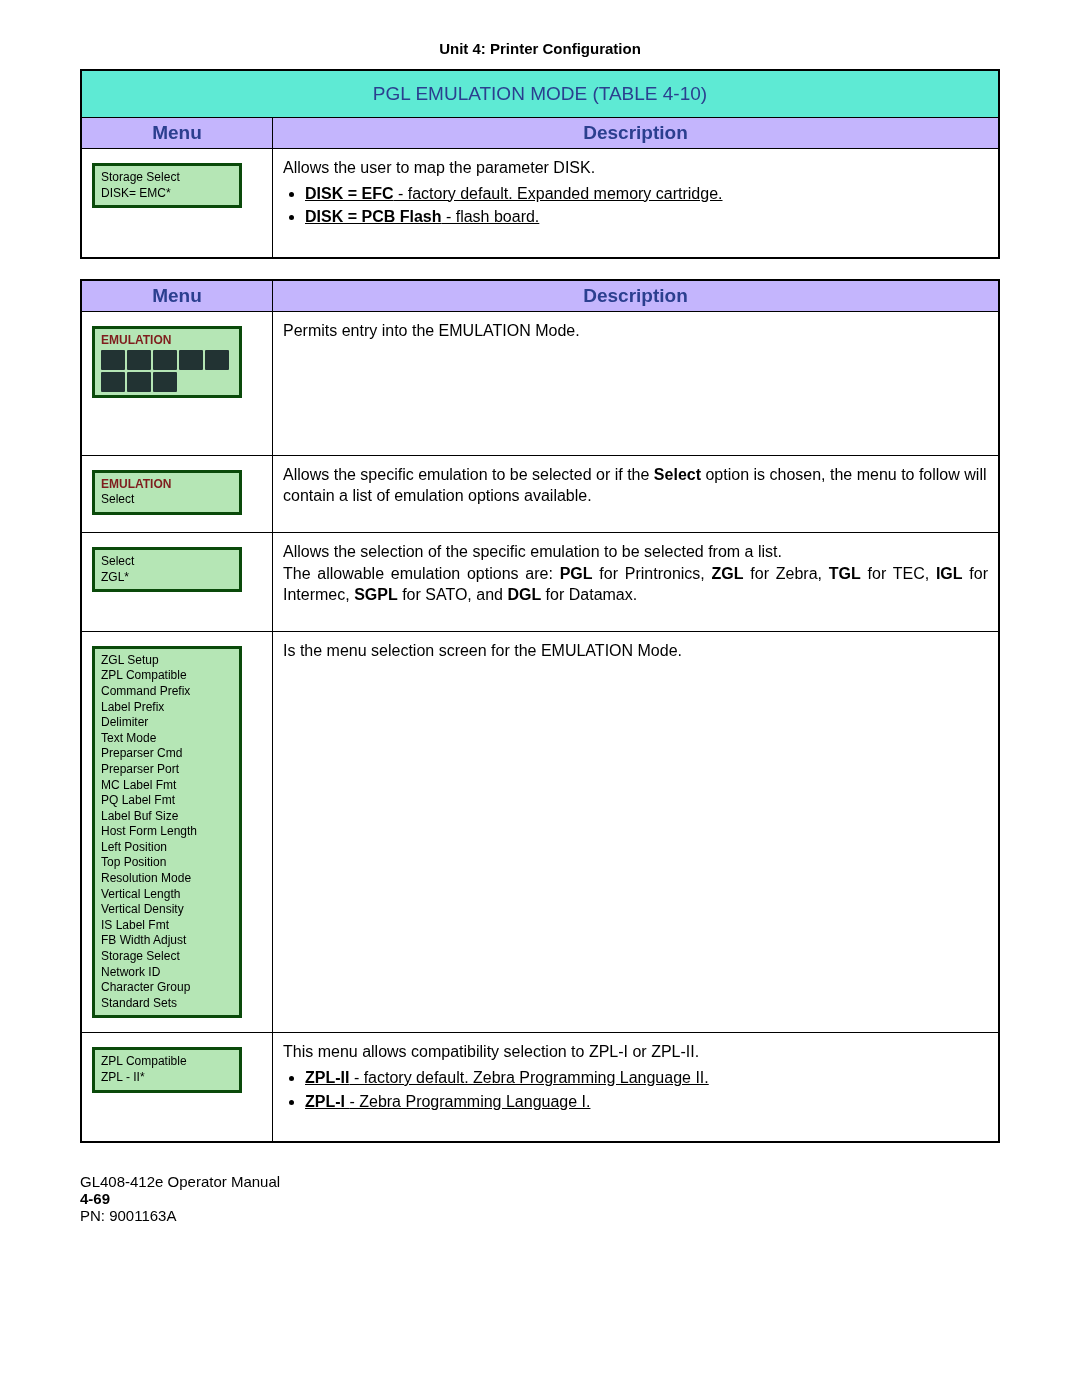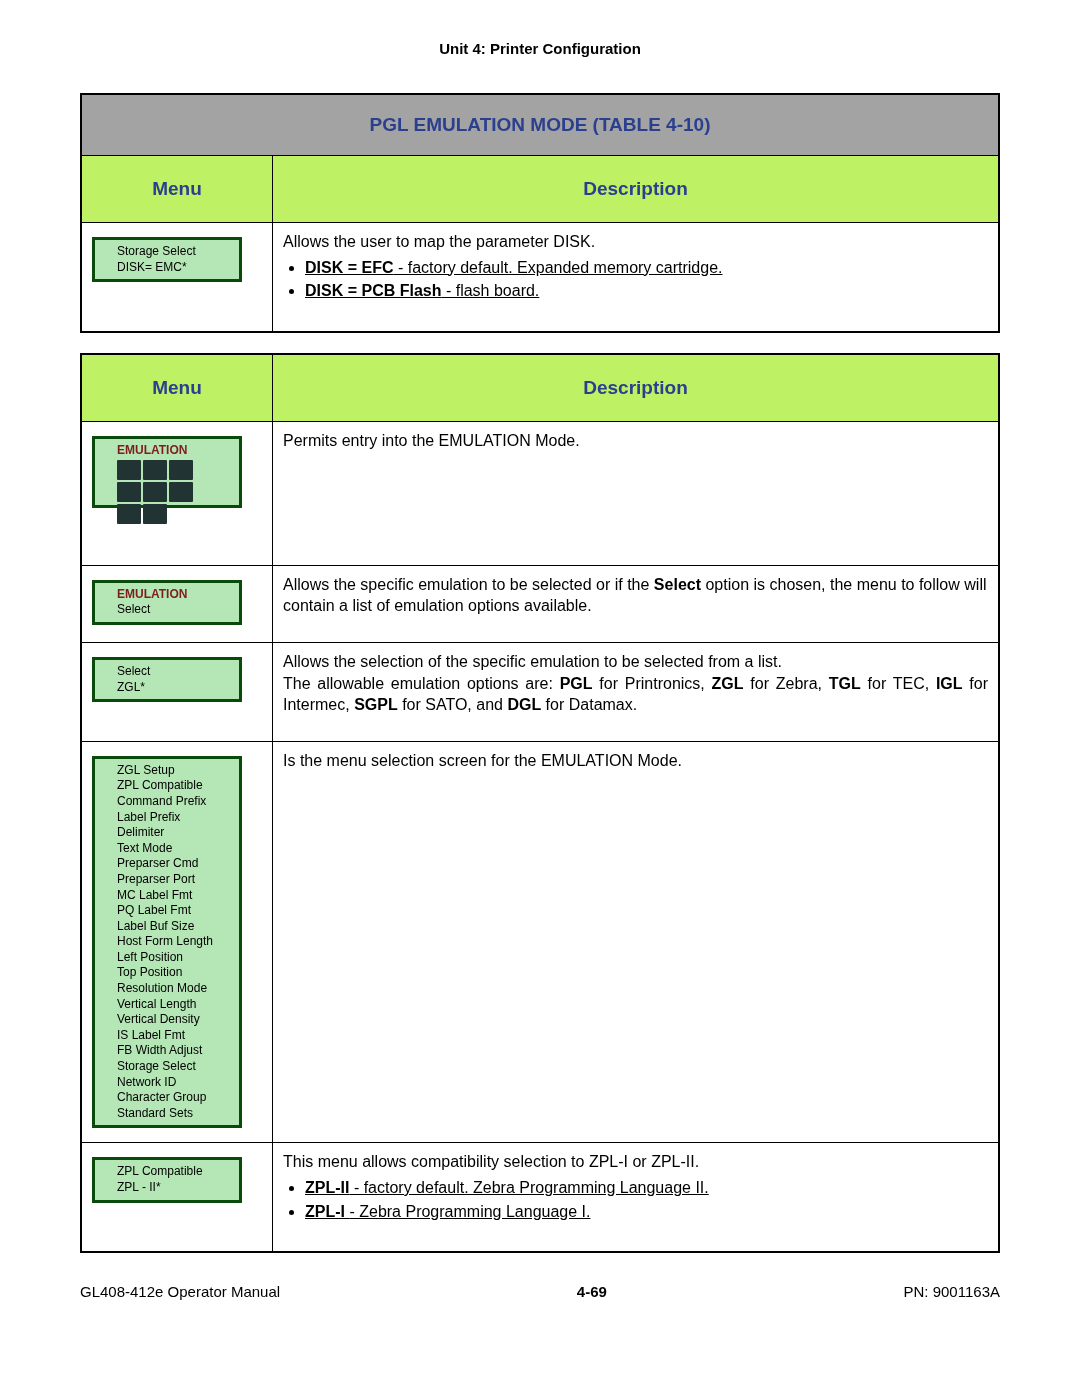--- a/index.html
+++ b/index.html
@@ -8,46 +8,46 @@
     color: #000;
     margin: 0;
     padding: 40px 80px 30px 80px;
     width: 1080px;
     box-sizing: border-box;
   }
   .unit-header {
     text-align: center;
     font-weight: bold;
     font-size: 15px;
-    margin-bottom: 36px;
+    margin-bottom: 12px;
   }
   table.emu {
     width: 100%;
     border-collapse: collapse;
     border: 2px solid #000;
     margin-bottom: 20px;
   }
   table.emu th, table.emu td {
     border: 1px solid #000;
   }
   .title-row th {
-    background: #a3a3a3;
+    background: #5eead4;
+    color: #2b3f8f;
+    font-weight: normal;
+    font-size: 19px;
+    text-align: center;
+    padding: 12px 0;
+  }
+  .header-row th {
+    background: #c4b5fd;
     color: #2b3f8f;
     font-weight: bold;
     font-size: 19px;
     text-align: center;
-    padding: 19px 0;
-  }
-  .header-row th {
-    background: #bef264;
-    color: #2b3f8f;
-    font-weight: bold;
-    font-size: 19px;
-    text-align: center;
-    padding: 22px 0;
+    padding: 4px 0;
   }
   .menu-col { width: 190px; }
   .desc-col { }
   td.menu-cell {
     vertical-align: top;
     padding: 14px 10px 14px 10px;
   }
   td.desc-cell {
     vertical-align: top;
     font-size: 16px;
@@ -57,21 +57,21 @@
   }
   .desc-cell ul {
     margin: 4px 0 4px 22px;
     padding: 0;
     text-decoration: underline;
   }
   .desc-cell li { margin: 2px 0; }
   .lcd {
     border: 3px solid #0a4a0a;
     background: #b5e6b5;
-    padding: 4px 22px;
+    padding: 4px 6px;
     font-size: 12px;
     line-height: 1.3;
     color: #000;
     width: 150px;
     box-sizing: border-box;
   }
   .lcd-line { white-space: nowrap; overflow: hidden; }
   .lcd-title {
     color: #7f1d1d;
     font-weight: bold;
@@ -92,20 +92,21 @@
     line-height: 7px;
     padding: 1px;
     border-radius: 1px;
     overflow: hidden;
   }
   .footer {
     display: flex;
     justify-content: space-between;
     font-size: 15px;
     margin-top: 30px;
+    flex-direction: column;
   }
   .footer .center { font-weight: bold; }
 </style>
 </head>
 <body>
 
 <div class="unit-header">Unit 4:  Printer Configuration</div>
 
 <table class="emu">
   <tbody>

